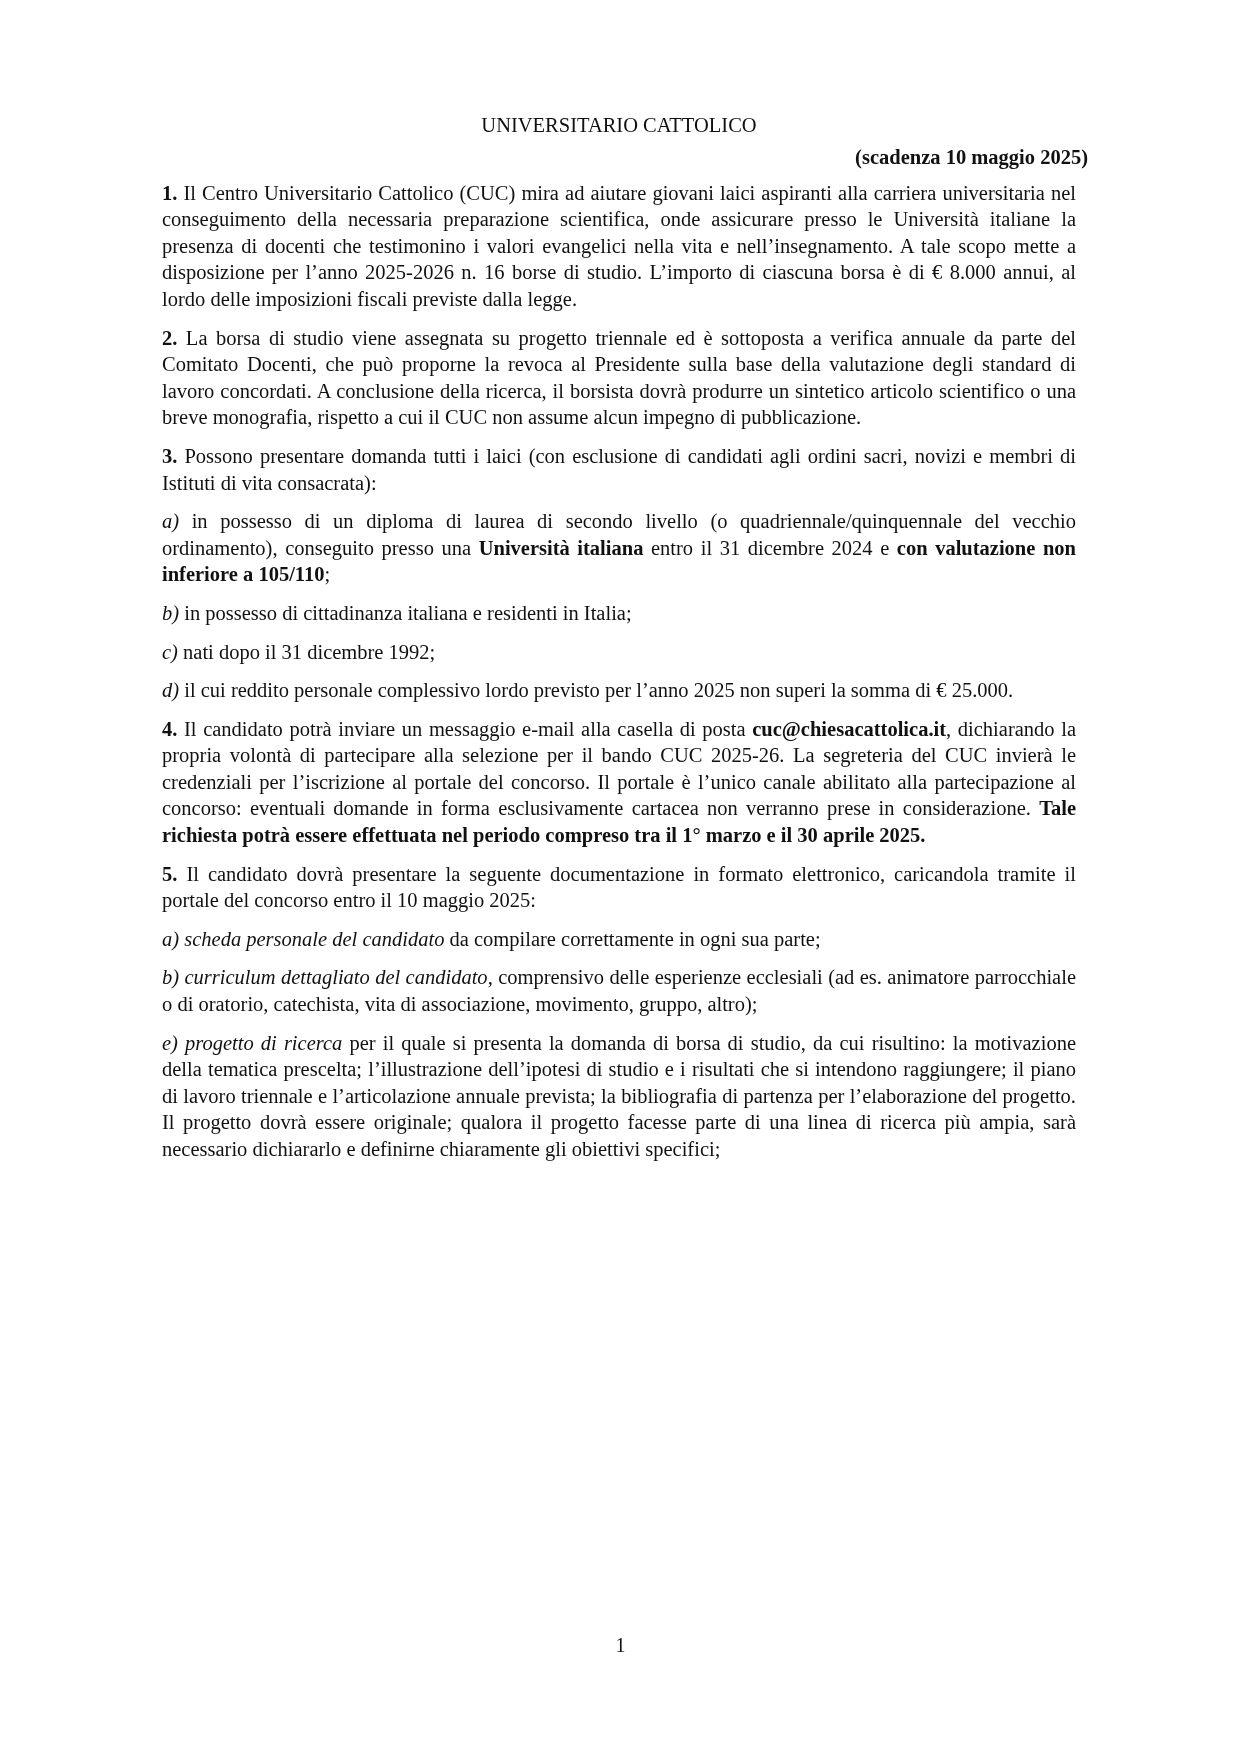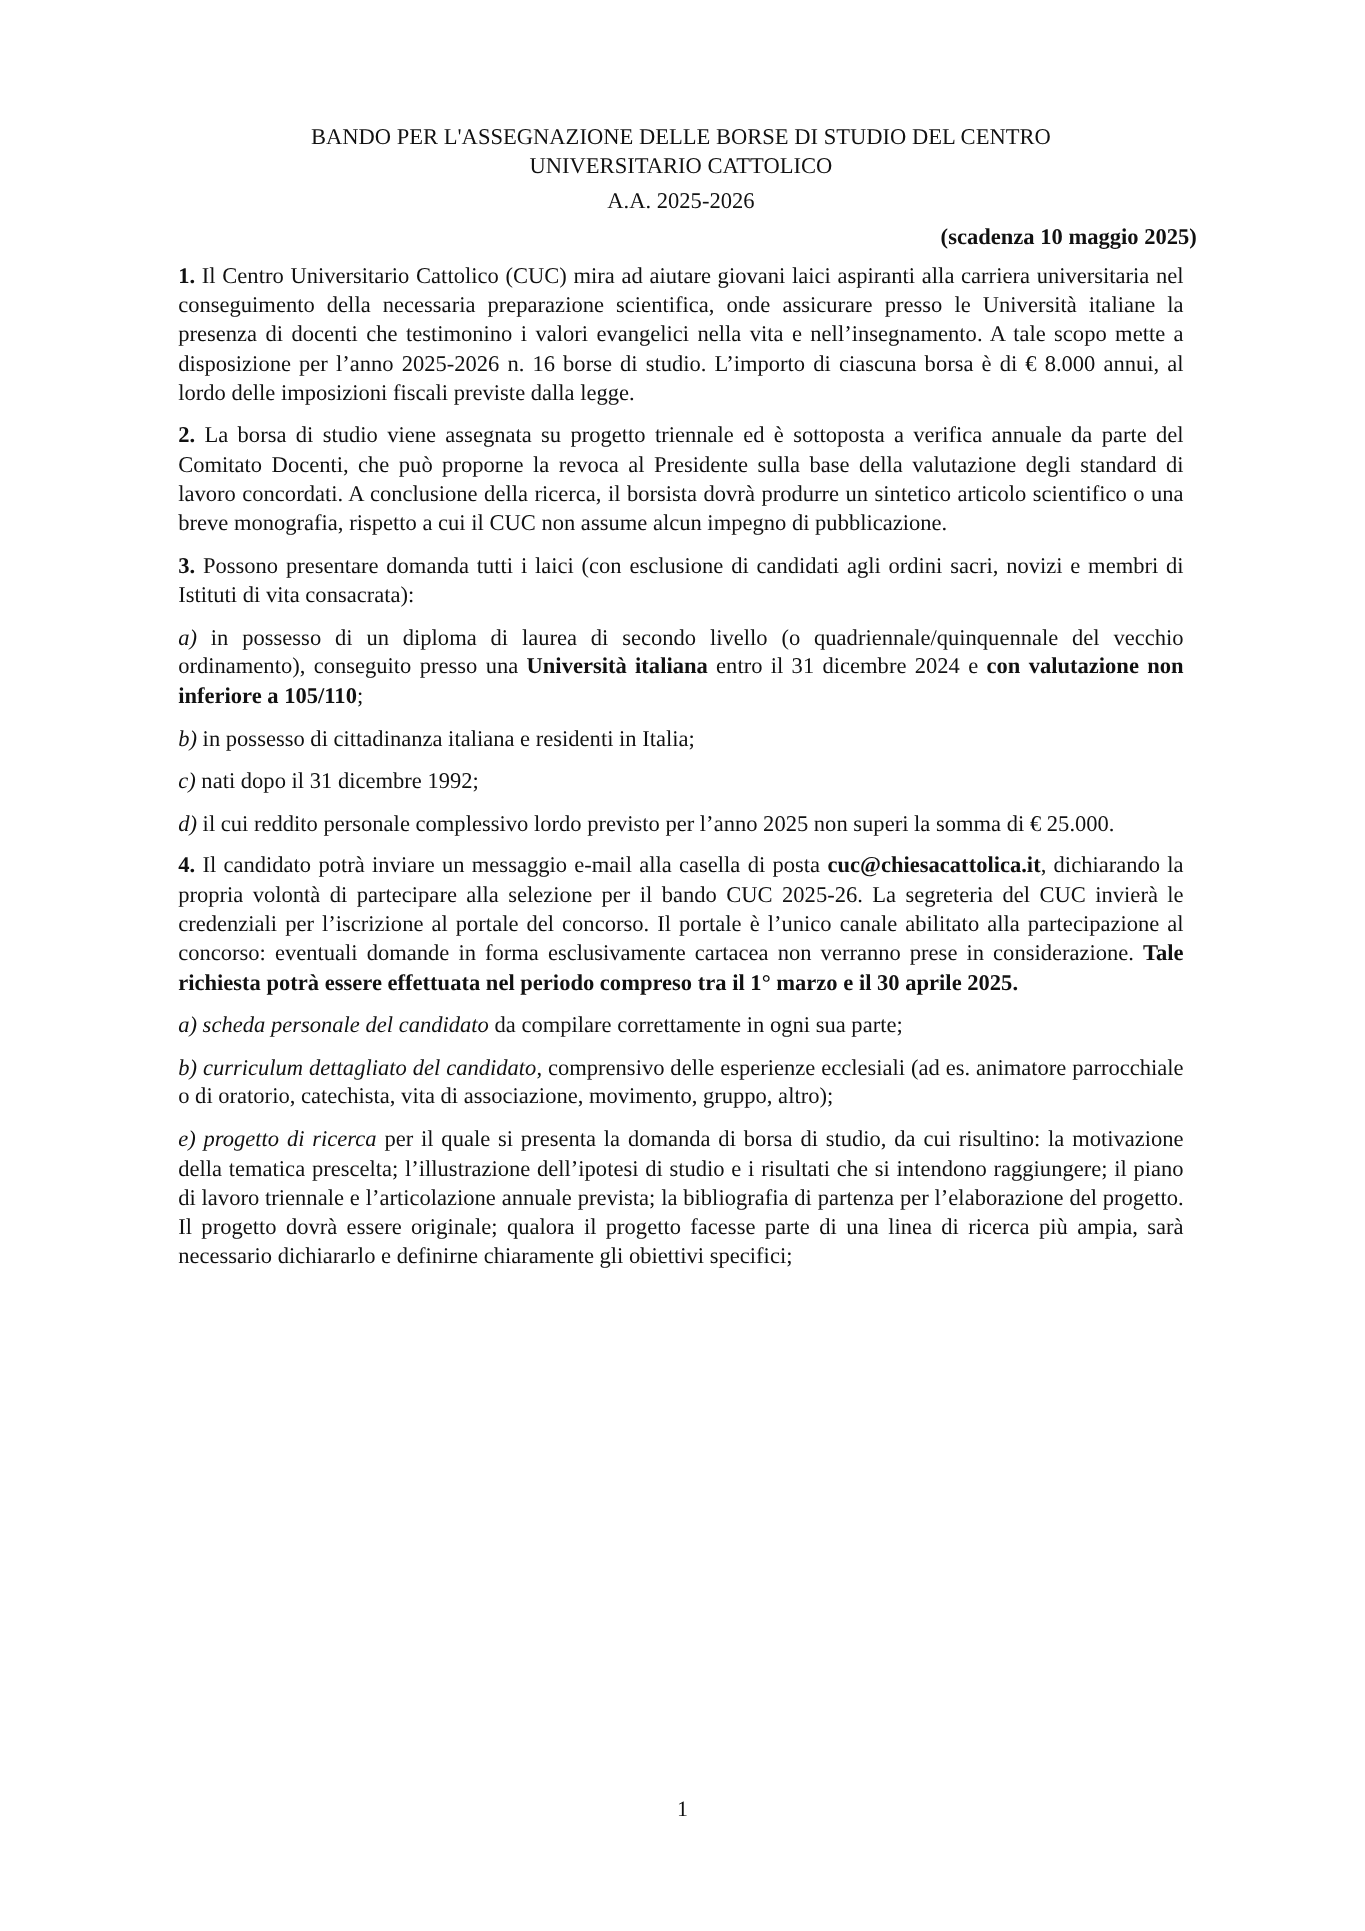--- a/index.html
+++ b/index.html
@@ -21,36 +21,35 @@
     .pagenum {
       position: absolute; left: 0; width: 100%; top: 1634px; text-align: center;
       font-family: "Liberation Serif", "DejaVu Serif", serif; font-size: 20px; color: #111;
     }
   </style>
 </head>
 <body>
 
 <div class="page">
   <div class="title">
-    <div>BANDO PER L'ASSEGNAZIONE DELLE BORSE DI STUDIO DEL CENTRO</div>
     <div>UNIVERSITARIO CATTOLICO</div>
   </div>
-  <div class="subtitle">A.A. 2025-2026</div>
   <div class="deadline">(scadenza 10 maggio 2025)</div>
 
   <p class="first"><span class="num">1.</span><span> Il Centro Universitario Cattolico (CUC) mira ad aiutare giovani laici aspiranti alla carriera universitaria nel conseguimento della necessaria preparazione scientifica, onde assicurare presso le Università italiane la presenza di docenti che testimonino i valori evangelici nella vita e nell’insegnamento. A tale scopo mette a disposizione per l’anno 2025-2026 n. 16 borse di studio. L’importo di ciascuna borsa è di € 8.000 annui, al lordo delle imposizioni fiscali previste dalla legge.</span></p>
 
   <p class="par"><span class="num">2.</span><span> La borsa di studio viene assegnata su progetto triennale ed è sottoposta a verifica annuale da parte del Comitato Docenti, che può proporne la revoca al Presidente sulla base della valutazione degli standard di lavoro concordati. A conclusione della ricerca, il borsista dovrà produrre un sintetico articolo scientifico o una breve monografia, rispetto a cui il CUC non assume alcun impegno di pubblicazione.</span></p>
 
   <p class="par"><span class="num">3.</span><span> Possono presentare domanda tutti i laici (con esclusione di candidati agli ordini sacri, novizi e membri di Istituti di vita consacrata):</span></p>
   <p class="par"><span class="i">a)</span><span> in possesso di un diploma di laurea di secondo livello (o quadriennale/quinquennale del vecchio ordinamento), conseguito presso una </span><span class="b">Università italiana</span><span> entro il 31 dicembre 2024 e </span><span class="b">con valutazione non inferiore a 105/110</span><span>;</span></p>
   <p class="par"><span class="i">b)</span><span> in possesso di cittadinanza italiana e residenti in Italia;</span></p>
   <p class="par"><span class="i">c)</span><span> nati dopo il 31 dicembre 1992;</span></p>
   <p class="par"><span class="i">d)</span><span> il cui reddito personale complessivo lordo previsto per l’anno 2025 non superi la somma di € 25.000.</span></p>
 
   <p class="par"><span class="num">4.</span><span> Il candidato potrà inviare un messaggio e-mail alla casella di posta </span><span class="b">cuc@chiesacattolica.it</span><span>, dichiarando la propria volontà di partecipare alla selezione per il bando CUC 2025-26. La segreteria del CUC invierà le credenziali per l’iscrizione al portale del concorso. Il portale è l’unico canale abilitato alla partecipazione al concorso: eventuali domande in forma esclusivamente cartacea non verranno prese in considerazione. </span><span class="b">Tale richiesta potrà essere effettuata nel periodo compreso tra il 1° marzo e il 30 aprile 2025.</span></p>
 
+  <p class="par"><span class="num">5.</span><span> Il candidato dovrà presentare la seguente documentazione in formato elettronico, caricandola tramite il portale del concorso entro il 10 maggio 2025:</span></p>
   <p class="par"><span class="i">a) scheda personale del candidato</span><span> da compilare correttamente in ogni sua parte;</span></p>
   <p class="par"><span class="i">b) curriculum dettagliato del candidato</span><span>, comprensivo delle esperienze ecclesiali (ad es. animatore parrocchiale o di oratorio, catechista, vita di associazione, movimento, gruppo, altro);</span></p>
   <p class="par"><span class="i">e) progetto di ricerca</span><span> per il quale si presenta la domanda di borsa di studio, da cui risultino: la motivazione della tematica prescelta; l’illustrazione dell’ipotesi di studio e i risultati che si intendono raggiungere; il piano di lavoro triennale e l’articolazione annuale prevista; la bibliografia di partenza per l’elaborazione del progetto. Il progetto dovrà essere originale; qualora il progetto facesse parte di una linea di ricerca più ampia, sarà necessario dichiararlo e definirne chiaramente gli obiettivi specifici;</span></p>
 </div>
 
 <div class="pagenum">1</div>
 
 </body></html>

